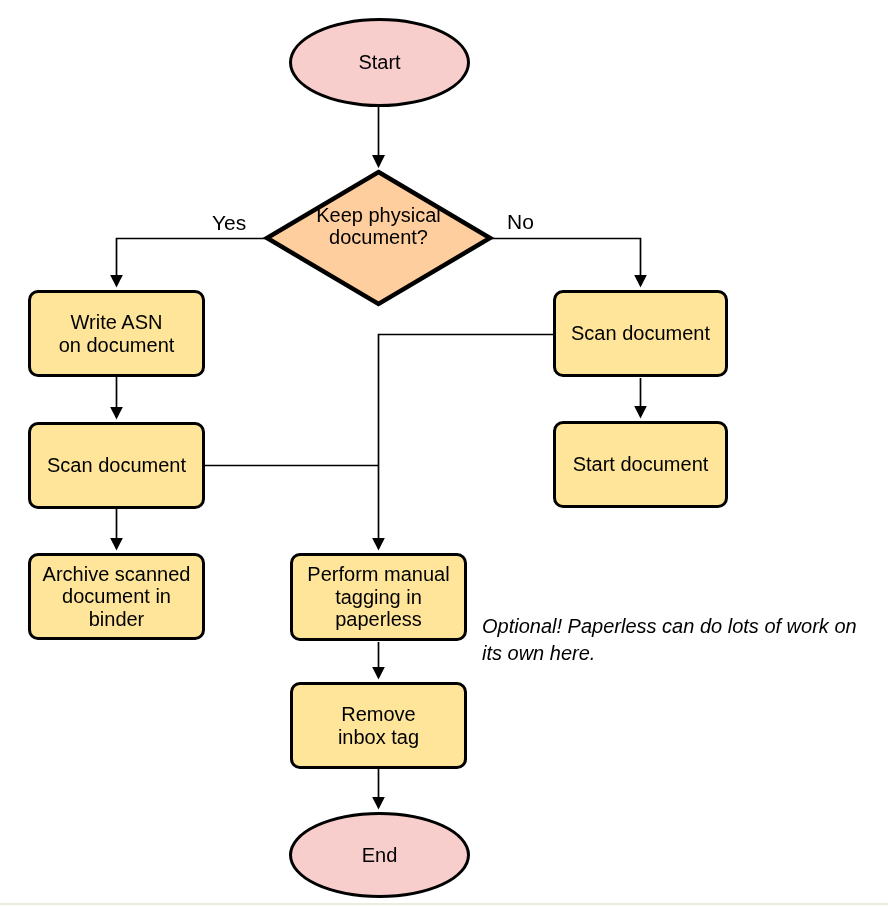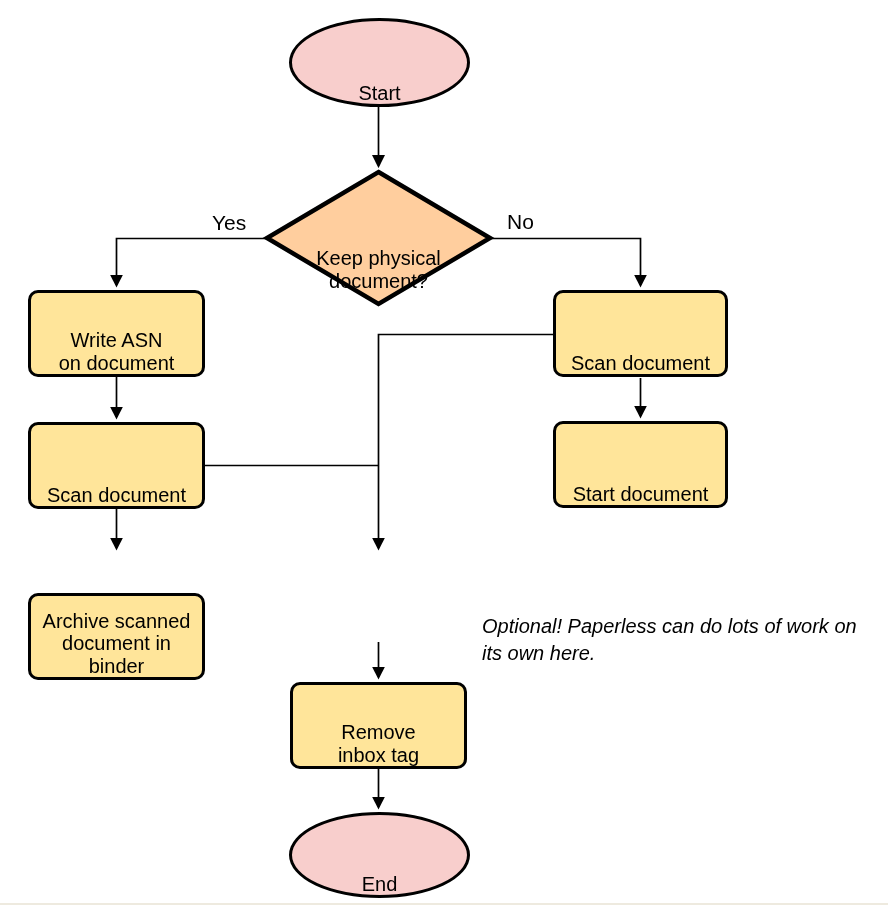--- a/index.html
+++ b/index.html
@@ -29,21 +29,21 @@
   }
   .diamond-shape {
     fill: var(--decision-fill, #ffce9e);
     stroke: var(--stroke, #000000);
     stroke-width: 4.5;
     stroke-linejoin: miter;
   }
   .node {
     position: absolute;
     display: flex;
-    align-items: flex-end;
+    align-items: center;
     justify-content: center;
     text-align: center;
     box-sizing: border-box;
     font-size: 20px;
     line-height: 1.12;
     color: #000000;
     white-space: pre-line;
     z-index: 1;
   }
   .node.process {
@@ -133,34 +133,39 @@
 
   <div class="node process" style="left:28px; top:290px; width:177px; height:87px;">
     <span>Write ASN
 on document</span>
   </div>
 
   <div class="node process" style="left:28px; top:422px; width:177px; height:87px;">
     <span>Scan document</span>
   </div>
 
-  <div class="node process" style="left:28px; top:553px; width:177px; height:87px;margin-top:40px;">
+  <div class="node process" style="left:28px; top:553px; width:177px; height:87px;">
     <span>Archive scanned
 document in
 binder</span>
   </div>
 
   <div class="node process" style="left:553px; top:290px; width:175px; height:87px;">
     <span>Scan document</span>
   </div>
 
   <div class="node process" style="left:553px; top:421px; width:175px; height:87px;">
     <span>Start document</span>
   </div>
 
+  <div class="node process" style="left:290px; top:553px; width:177px; height:88px;">
+    <span>Perform manual
+tagging in
+paperless</span>
+  </div>
 
   <div class="node terminal" style="left:289px; top:812px; width:181px; height:86px;">
     <span>End</span>
   </div>
 
   <div class="node process" style="left:290px; top:682px; width:177px; height:87px;">
     <span>Remove
 inbox tag</span>
   </div>
 

